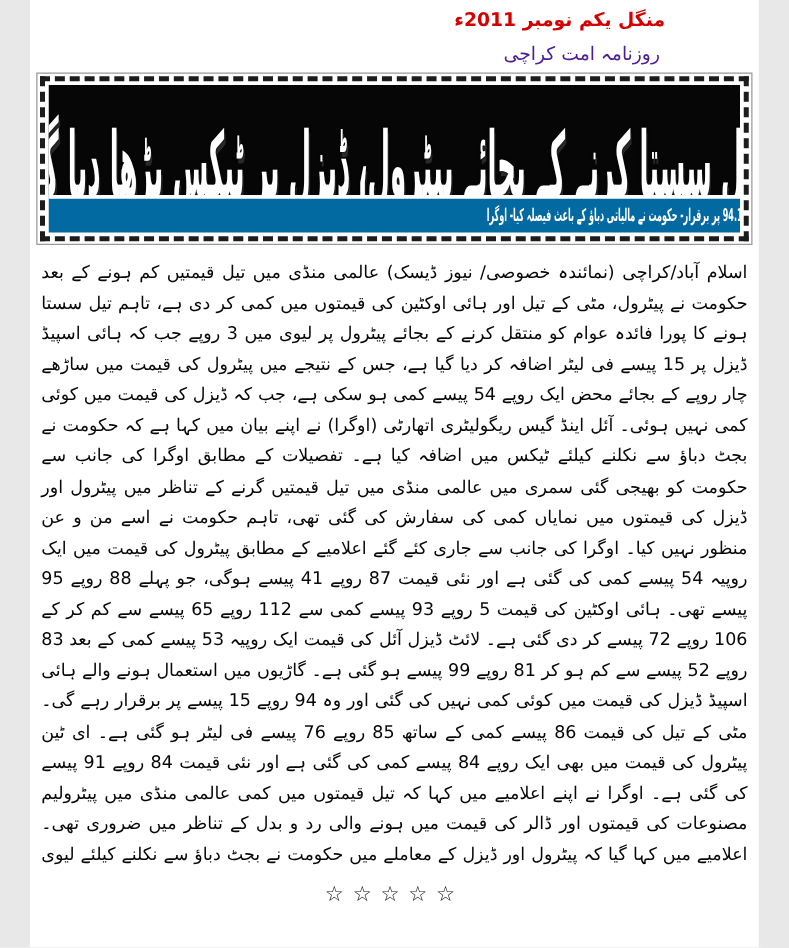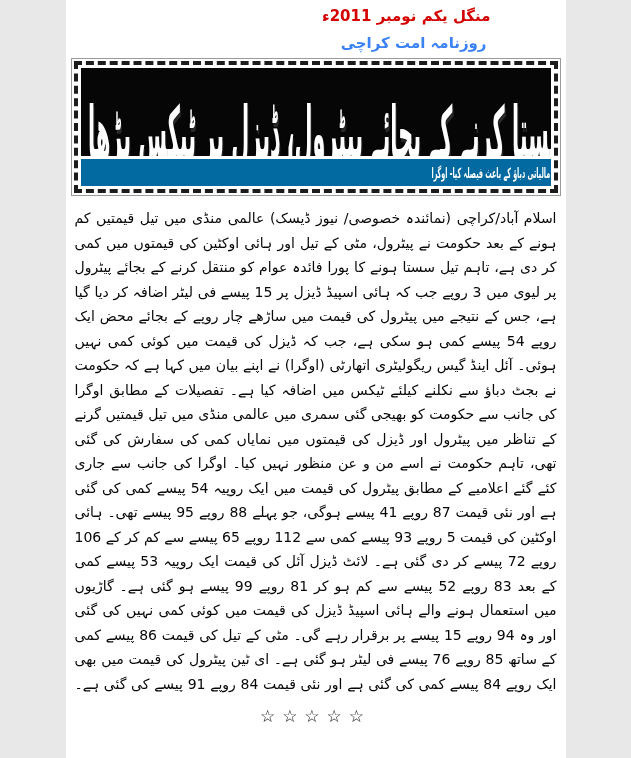--- a/index.html
+++ b/index.html
@@ -1,38 +1,38 @@
 <!DOCTYPE html>
 <html lang="ur"><head>
 <meta charset="utf-8">
 <style>
   * { margin: 0; padding: 0; box-sizing: border-box; }
   html, body { background: #e8e8e8; }
   body { font-family: "DejaVu Sans", sans-serif; }
 
   .page {
-    width: 500px; height: 758px;
+    width: 583px; height: 758px;
     margin: 0 auto;
     background: #ffffff;
     position: relative;
     overflow: hidden;
     padding: 4px 5px 0 5px;
   }
 
   
   .masthead { direction: rtl; text-align: right; }
   .date-line {
     color: #d40000;
     font-weight: bold;
     font-size: 15px;
     padding: 3px 70px 0 0;
   }
   .paper-line {
-    color: #3b82f6;
-    font-weight: bold;
+    color: #4c1d95;
+    font-weight: normal;
     font-size: 15px;
     padding: 9px 74px 6px 0;
   }
 
   
   .headline-frame {
     border: 1px solid #9a9a9a;
     padding: 2px;
     background: #fff;
   }

